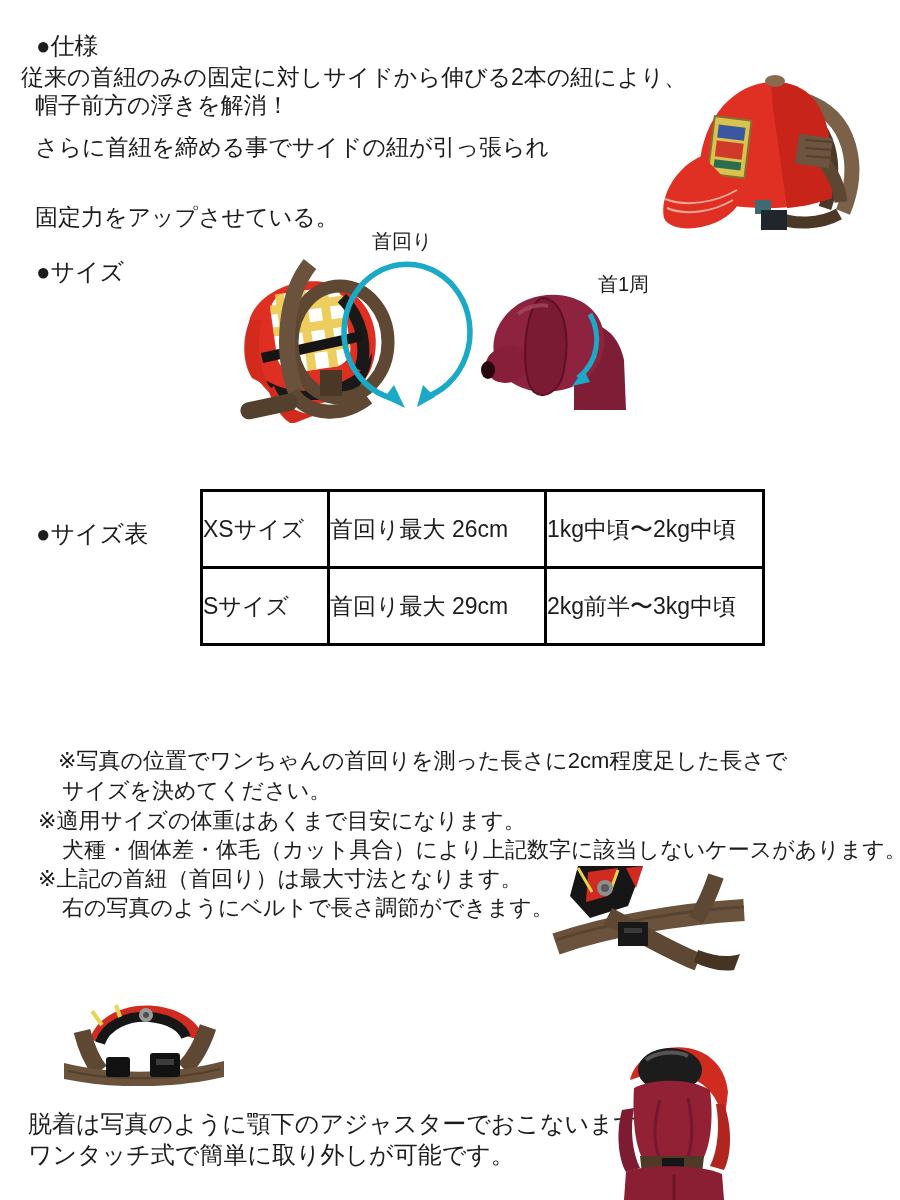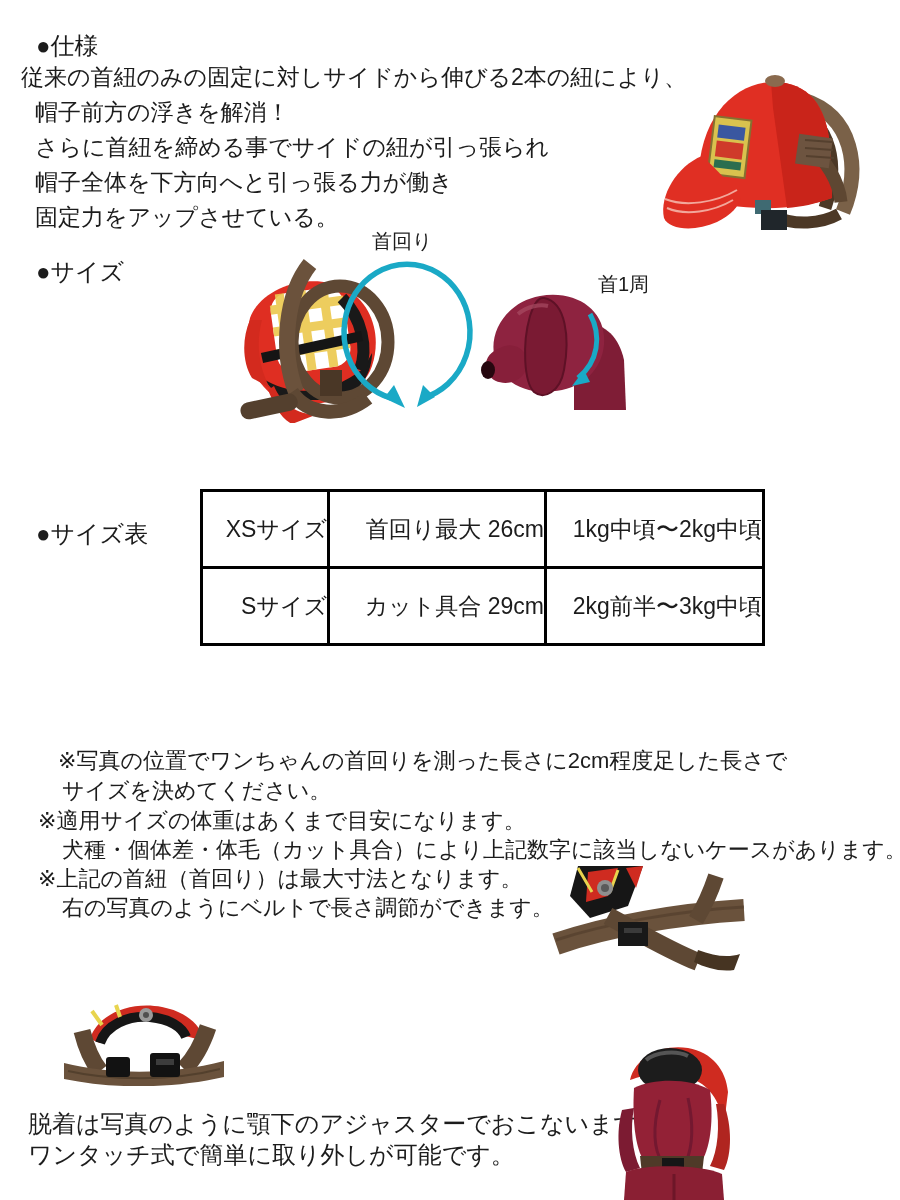--- a/index.html
+++ b/index.html
@@ -21,39 +21,38 @@
   .attach-line{font-size:24px;}
   .anno-label{font-size:20px;}
   .photo{position:absolute;}
   .photo svg{display:block;width:100%;height:100%;}
   table.size-table{
     position:absolute;left:200px;top:489px;
     border-collapse:collapse;table-layout:fixed;background:#fff;
   }
   table.size-table td{
     border:3px solid var(--table-border);
-    text-align:right;vertical-align:middle;
+    text-align:left;vertical-align:middle;
     font-size:23px;padding:0;height:74px;
   }
   td.c-size{width:124px;}
   td.c-neck{width:214px;}
   td.c-weight{width:215px;}
   .cyan{stroke:var(--annotation-cyan);}
   .cyanfill{fill:var(--annotation-cyan);}
 </style>
 </head>
 <body>
 
 <div class="page">
 
   <div class="abs heading" style="left:36px;top:30px;">●仕様</div>
   <div class="abs spec-line" style="left:21px;top:62px;">従来の首紐のみの固定に対しサイドから伸びる2本の紐により、</div>
-  <div class="abs spec-line" style="left:35px;top:97px;">帽子前方の浮きを解消！</div>
+  <div class="abs spec-line" style="left:35px;top:90px;">帽子前方の浮きを解消！</div>
   <div class="abs spec-line" style="left:35px;top:132px;">さらに首紐を締める事でサイドの紐が引っ張られ</div>
-  <div class="abs spec-line" style="left:35px;top:167px;">帽子全体を下方向へと引っ張る力が働き</div>
   <div class="abs spec-line" style="left:35px;top:202px;">固定力をアップさせている。</div>
 
   <div class="photo" style="left:655px;top:48px;width:230px;height:205px;">
     <svg viewBox="0 0 230 205">
       <path d="M148,52 C198,68 206,120 188,164" stroke="#7a6148" stroke-width="15" fill="none"></path>
       <path d="M138,60 C177,75 184,118 170,160" stroke="#4c3826" stroke-width="13" fill="none"></path>
       <path d="M44,150 C38,72 78,36 116,34 C152,33 172,56 175,100 L177,150 C135,165 80,162 44,150 Z" fill="#e02f23"></path>
       <path d="M116,34 C152,33 172,56 175,100 L177,150 C160,156 146,159 132,160 L118,60 Z" fill="#c9241a"></path>
       <ellipse cx="120" cy="33" rx="10" ry="6" fill="#8a6a4e"></ellipse>
       <g transform="rotate(7 74 100)">
@@ -125,21 +124,21 @@
   <div class="abs heading" style="left:36px;top:518px;">●サイズ表</div>
   <table class="size-table">
     <tbody>
       <tr>
         <td class="c-size">XSサイズ</td>
         <td class="c-neck">首回り最大 26cm</td>
         <td class="c-weight">1kg中頃〜2kg中頃</td>
       </tr>
       <tr>
         <td class="c-size">Sサイズ</td>
-        <td class="c-neck">カット具合 29cm</td>
+        <td class="c-neck">首回り最大 29cm</td>
         <td class="c-weight">2kg前半〜3kg中頃</td>
       </tr>
     </tbody>
   </table>
 
   <div class="abs note-line" style="left:38px;top:746px;margin-left:20px;">※写真の位置でワンちゃんの首回りを測った長さに2cm程度足した長さで</div>
   <div class="abs note-line" style="left:38px;top:806px;">※適用サイズの体重はあくまで目安になります。</div>
   <div class="abs note-line" style="left:62px;top:776px;">サイズを決めてください。</div>
   <div class="abs note-line" style="left:62px;top:835px;">犬種・個体差・体毛（カット具合）により上記数字に該当しないケースがあります。</div>
   <div class="abs note-line" style="left:38px;top:864px;">※上記の首紐（首回り）は最大寸法となります。</div>

